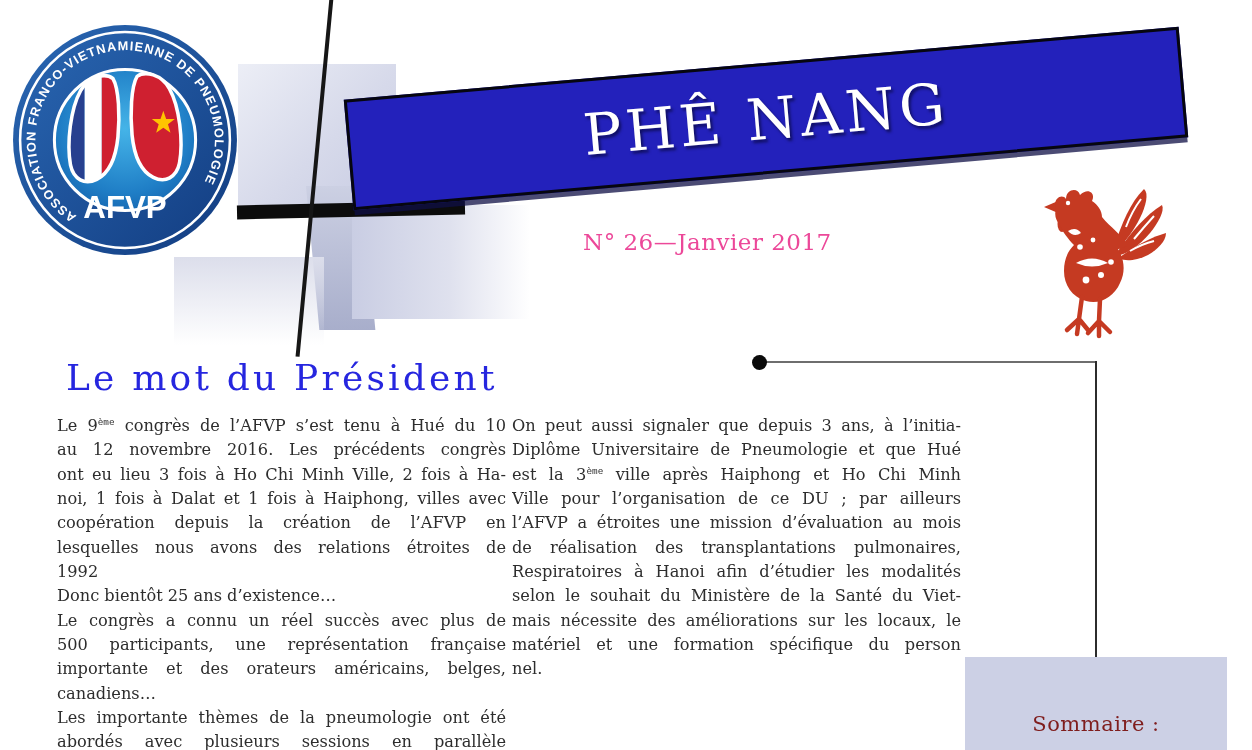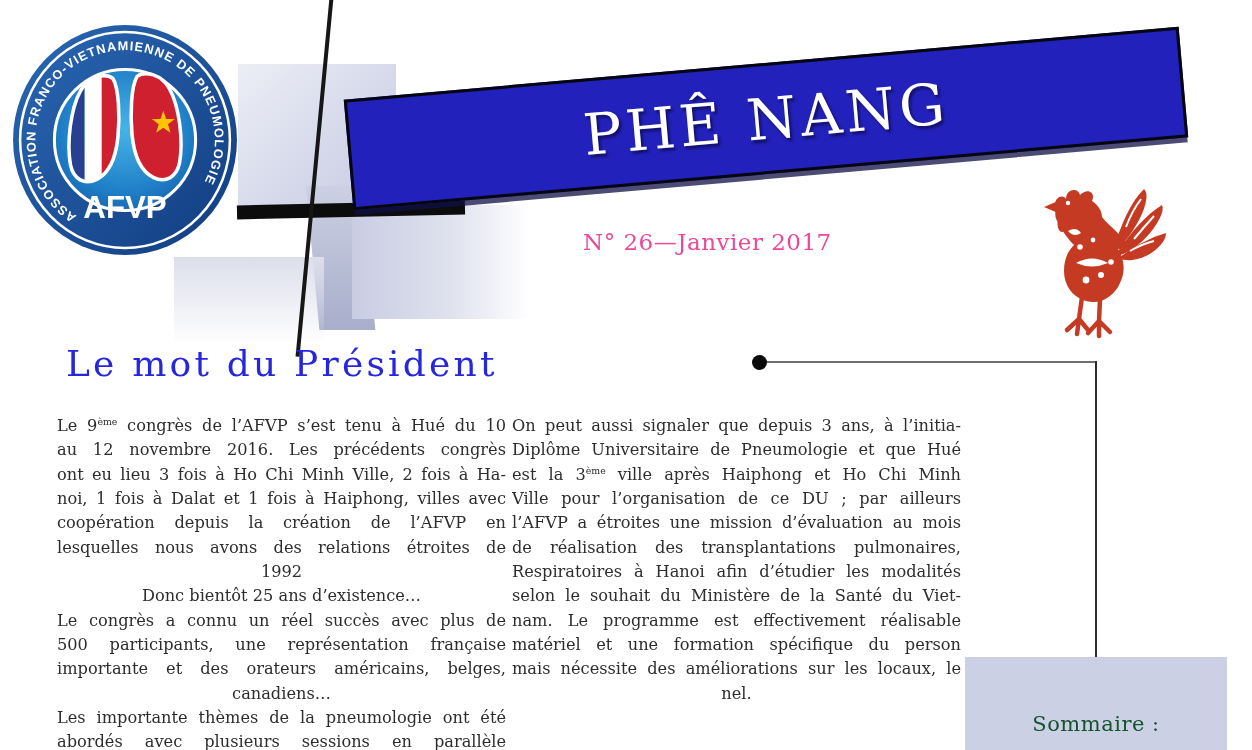--- a/index.html
+++ b/index.html
@@ -38,34 +38,34 @@
     letter-spacing:0.5px;z-index:2;}
   
   .logo{position:absolute;left:12px;top:24px;width:226px;height:232px;z-index:4;}
   .rooster{position:absolute;left:1022px;top:182px;width:148px;height:160px;z-index:1;}
   
   .connector-dot{position:absolute;left:752px;top:355px;width:15px;height:15px;border-radius:50%;
     background:#0a0a0a;z-index:2;}
   .connector-hline{position:absolute;left:763px;top:361px;width:333px;height:2px;background:#6e6e6e;z-index:1;}
   .connector-vline{position:absolute;left:1095px;top:361px;width:2px;height:297px;background:#2c2c2c;z-index:1;}
   
-  .article-title{position:absolute;left:66px;top:343px;font-size:36px;letter-spacing:3.2px;
+  .article-title{position:absolute;left:66px;top:357px;font-size:36px;letter-spacing:3.2px;
     color:var(--heading_blue,#2626df);z-index:2;white-space:nowrap;}
   .col{position:absolute;top:414px;width:449px;z-index:2;color:var(--body_text,#2d2d2d);
     font-size:16.2px;}
   .col-left{left:57px;}
   .col-right{left:512px;}
-  .tline{height:24.35px;line-height:24.35px;overflow:hidden;text-align:center;}
+  .tline{height:24.35px;line-height:24.35px;overflow:hidden;text-align:left;}
   .tline.just{text-align:justify;text-align-last:justify;}
-  .tline sup{font-size:0.58em;vertical-align:super;line-height:0;}
+  .tline sup{font-size:0.58em;vertical-align:super;line-height:0;font-family:Liberation Mono, monospace;}
   
   .sommaire-box{position:absolute;left:965px;top:657px;width:262px;height:95px;
     background:var(--lavender_box,#ccd0e5);z-index:5;
     display:flex;align-items:flex-end;justify-content:center;}
-  .sommaire-label{font-size:21px;color:#14532d;margin-bottom:16px;letter-spacing:0.5px;}
+  .sommaire-label{font-size:21px;color:#7f1d1d;margin-bottom:16px;letter-spacing:0.5px;}
 </style>
 </head>
 <body>
 
 <div class="page">
 
   <div class="bg-rect rect-a"></div>
   <div class="bg-rect rect-b"></div>
   <div class="bg-rect rect-c"></div>
   <div class="bg-rect rect-d"></div>
@@ -179,23 +179,22 @@
     </div>
   <div class="col col-right">
       <div class="tline just">On peut aussi signaler que depuis 3 ans, à l’initia-</div>
       <div class="tline just">Diplôme Universitaire de Pneumologie et que Hué</div>
       <div class="tline just">est la 3<sup>ème</sup> ville après Haiphong et Ho Chi Minh</div>
       <div class="tline just">Ville pour l’organisation de ce DU ; par ailleurs</div>
       <div class="tline just">l’AFVP a étroites une mission d’évaluation au mois</div>
       <div class="tline just">de réalisation des transplantations pulmonaires,</div>
       <div class="tline just">Respiratoires à Hanoi afin d’étudier les modalités</div>
       <div class="tline just">selon le souhait du Ministère de la Santé du Viet-</div>
-      <div class="tline just">nam. Le programme est effectivement réalisable</div>
+      <div class="tline just">mais nécessite des améliorations sur les locaux, le</div>
       <div class="tline just">matériel et une formation spécifique du person</div>
-      <div class="tline just">mais nécessite des améliorations sur les locaux, le</div>
       <div class="tline">nel.</div>
     </div>
 
   <div class="sommaire-box">
     <div class="sommaire-label">Sommaire :</div>
   </div>
 
 </div>
 
 </body></html>

